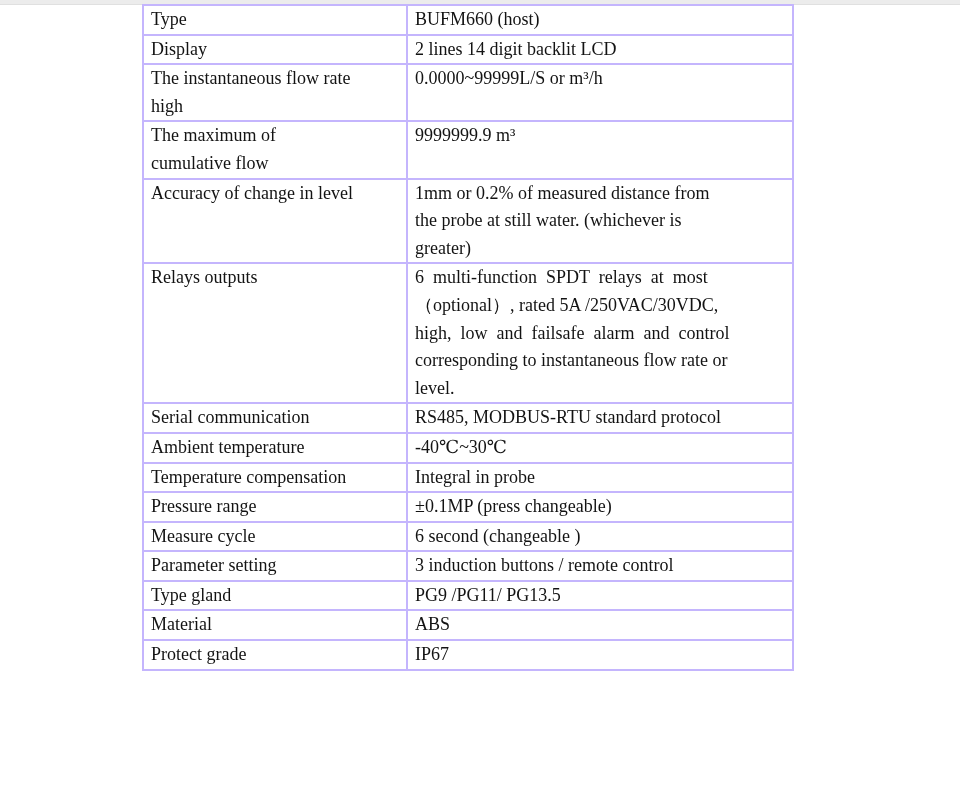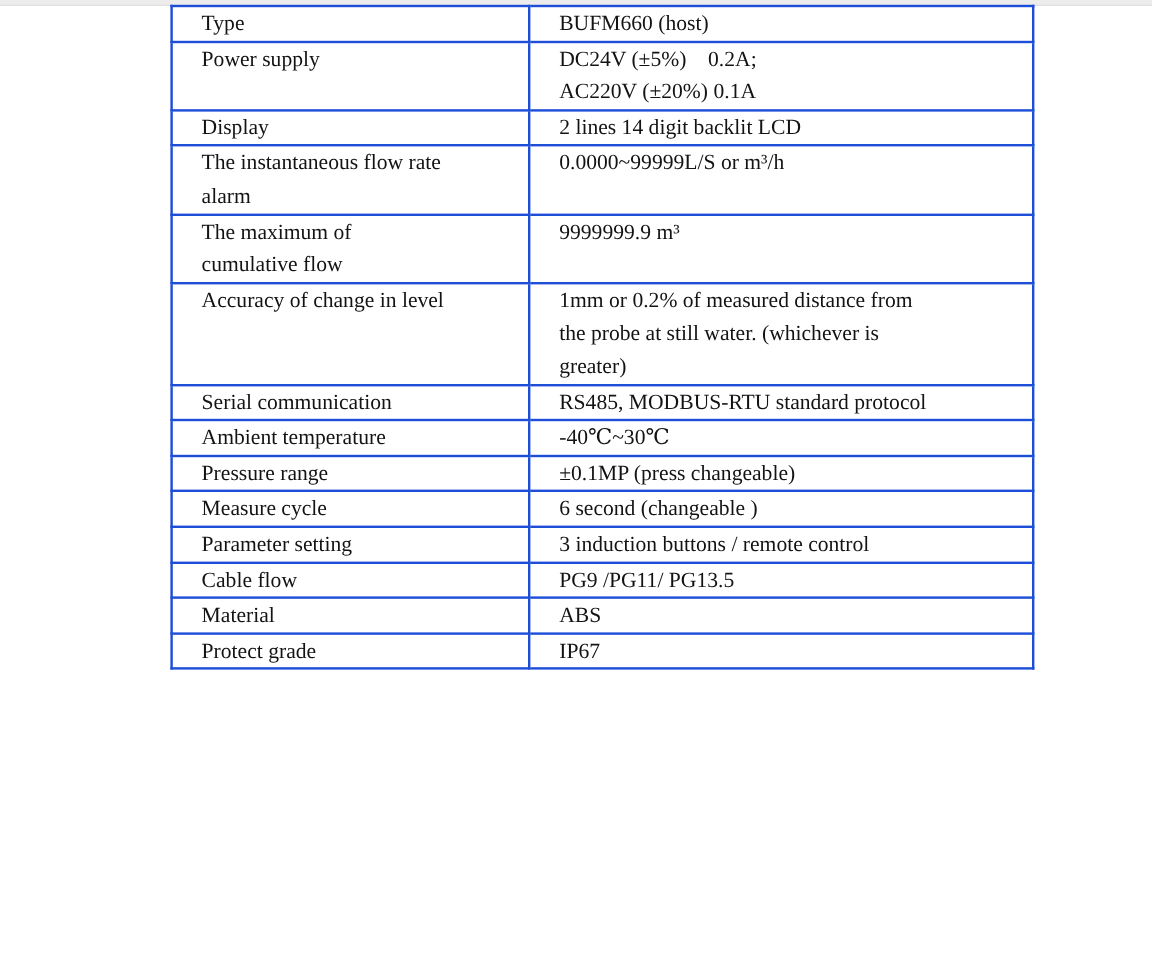--- a/index.html
+++ b/index.html
@@ -26,87 +26,94 @@
     left: 142px;
     top: 4px;
     width: 646px;
     border-collapse: collapse;
     table-layout: fixed;
     font-size: 18px;
     line-height: 27.6px;
     color: #131313;
   }
   .spec-table td {
-    border: 2px solid #1d4ed8;
-    padding: 0 24px;
+    border: 2px solid #c4b5fd;
+    padding: 0 7px;
     vertical-align: top;
     white-space: pre-wrap;
     overflow: hidden;
   }
   td.label-cell { width: 248px; }
   td.value-cell { width: 370px; }
 </style>
 </head>
 <body>
 
 <div class="page">
   <div class="top-strip"></div>
   <table class="spec-table">
     <tbody>
         <tr>
           <td class="label-cell">Type</td>
           <td class="value-cell">BUFM660 (host)</td>
         </tr>
         <tr>
-          <td class="label-cell">Power supply</td>
-          <td class="value-cell">DC24V (±5%)    0.2A;
-AC220V (±20%) 0.1A</td>
-        </tr>
-        <tr>
           <td class="label-cell">Display</td>
           <td class="value-cell">2 lines 14 digit backlit LCD</td>
         </tr>
         <tr>
           <td class="label-cell">The instantaneous flow rate
-alarm</td>
+high</td>
           <td class="value-cell">0.0000~99999L/S or m³/h</td>
         </tr>
         <tr>
           <td class="label-cell">The maximum of
 cumulative flow</td>
           <td class="value-cell">9999999.9 m³</td>
         </tr>
         <tr>
           <td class="label-cell">Accuracy of change in level</td>
           <td class="value-cell">1mm or 0.2% of measured distance from
 the probe at still water. (whichever is
 greater)</td>
         </tr>
         <tr>
+          <td class="label-cell">Relays outputs</td>
+          <td class="value-cell">6  multi-function  SPDT  relays  at  most
+（optional）, rated 5A /250VAC/30VDC,
+high,  low  and  failsafe  alarm  and  control
+corresponding to instantaneous flow rate or
+level.</td>
+        </tr>
+        <tr>
           <td class="label-cell">Serial communication</td>
           <td class="value-cell">RS485, MODBUS-RTU standard protocol</td>
         </tr>
         <tr>
           <td class="label-cell">Ambient temperature</td>
           <td class="value-cell">-40℃~30℃</td>
+        </tr>
+        <tr>
+          <td class="label-cell">Temperature compensation</td>
+          <td class="value-cell">Integral in probe</td>
         </tr>
         <tr>
           <td class="label-cell">Pressure range</td>
           <td class="value-cell">±0.1MP (press changeable)</td>
         </tr>
         <tr>
           <td class="label-cell">Measure cycle</td>
           <td class="value-cell">6 second (changeable )</td>
         </tr>
         <tr>
           <td class="label-cell">Parameter setting</td>
           <td class="value-cell">3 induction buttons / remote control</td>
         </tr>
         <tr>
-          <td class="label-cell">Cable flow</td>
+          <td class="label-cell">Type gland</td>
           <td class="value-cell">PG9 /PG11/ PG13.5</td>
         </tr>
         <tr>
           <td class="label-cell">Material</td>
           <td class="value-cell">ABS</td>
         </tr>
         <tr>
           <td class="label-cell">Protect grade</td>
           <td class="value-cell">IP67</td>
         </tr>

